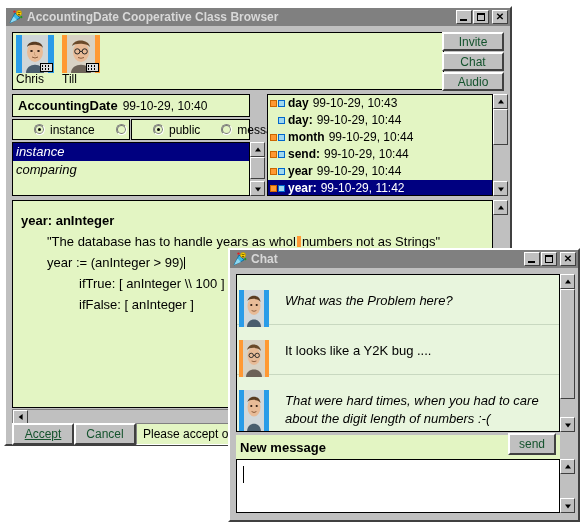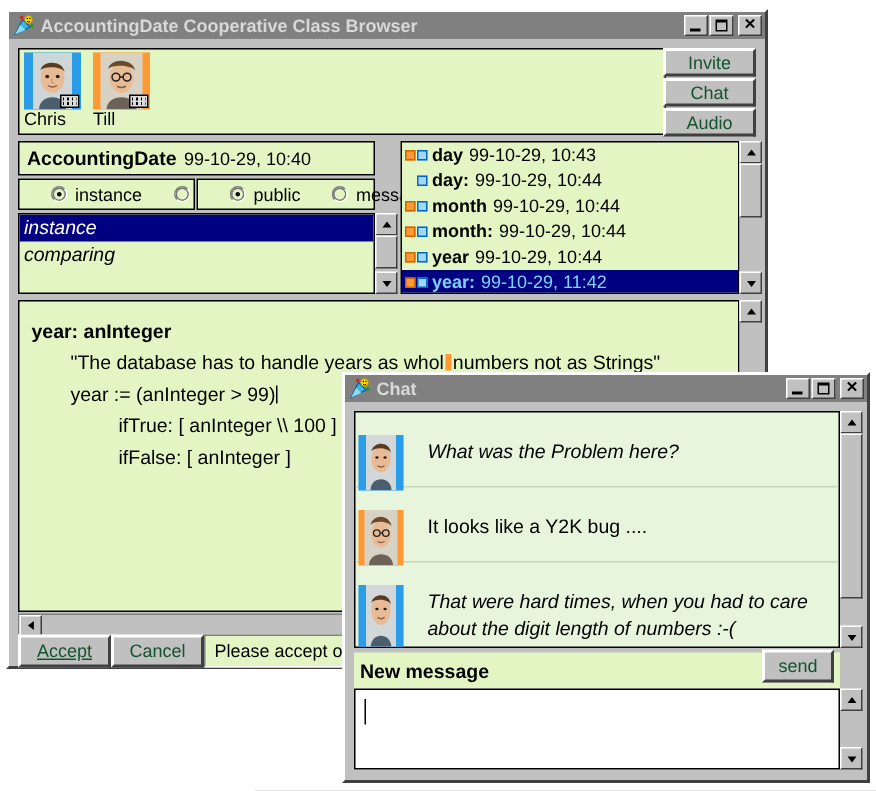--- a/index.html
+++ b/index.html
@@ -186,21 +186,21 @@
   .cat-item.sel{background:#000080;color:#ffffff;}
 
   .meth-list{
     position:absolute;left:261px;top:86px;width:226px;height:102px;
     background:#e3f5c3;border:1px solid #000;box-sizing:border-box;overflow:hidden;
   }
   .meth-item{
     height:17px;line-height:17px;font-size:12px;white-space:nowrap;
     display:flex;align-items:center;padding-left:2px;
   }
-  .meth-item.sel{background:#000080;color:#7dd3fc;}
+  .meth-item.sel{background:#000080;color:#ffffff;}
   .micons{display:inline-flex;align-items:center;width:18px;flex:0 0 18px;}
   .mico{width:7px;height:7px;box-sizing:border-box;border:1px solid #000;margin-right:1px;position:relative;}
   .mico.orange{background:#ff9933;border-color:#cc6600;}
   .mico.blue{background:#9fd8ef;border-color:#0066cc;}
   .mico.spacer{border:none;background:none;}
   .mname{font-weight:bold;margin-right:4px;}
 
   .code-pane{
     position:absolute;left:6px;top:192px;width:481px;height:208px;
     background:#e3f5c3;border:1px solid #000;box-sizing:border-box;
@@ -413,21 +413,21 @@
           <span class="mico blue"></span>
         </span>
       <span class="mname">month</span>
       <span>99-10-29, 10:44</span>
     </div>
     <div class="meth-item">
       <span class="micons">
           <span class="mico orange"></span>
           <span class="mico blue"></span>
         </span>
-      <span class="mname">month:</span>
+      <span class="mname">send:</span>
       <span>99-10-29, 10:44</span>
     </div>
     <div class="meth-item">
       <span class="micons">
           <span class="mico orange"></span>
           <span class="mico blue"></span>
         </span>
       <span class="mname">year</span>
       <span>99-10-29, 10:44</span>
     </div>

